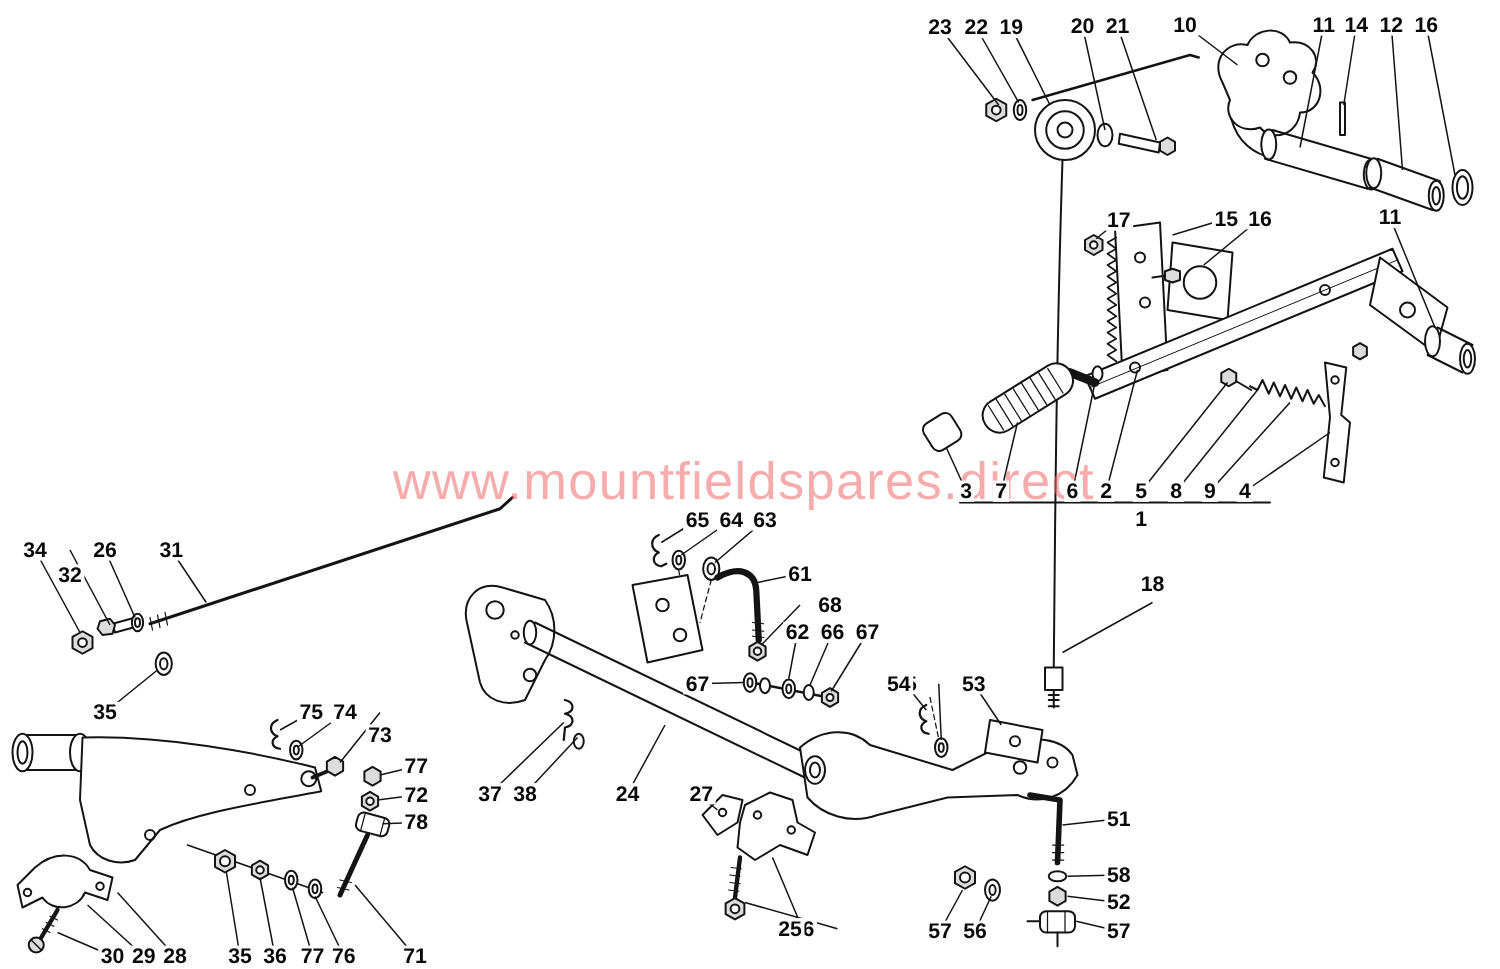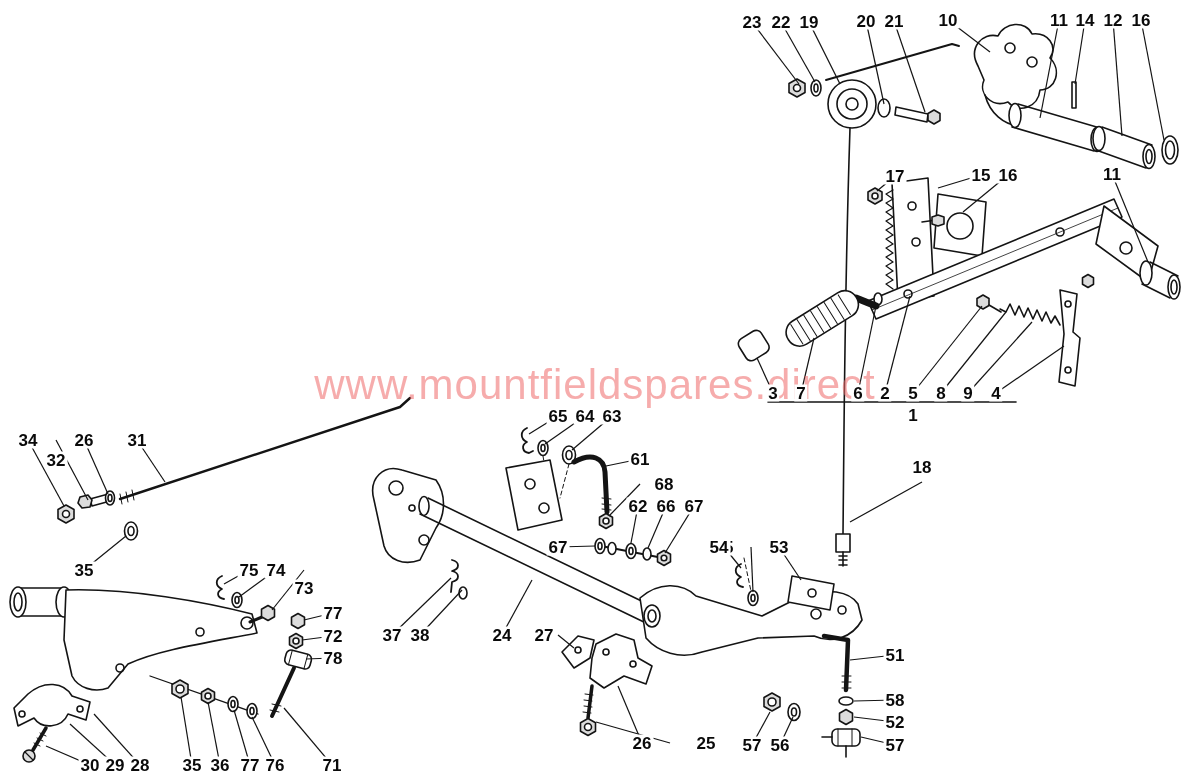--- a/index.html
+++ b/index.html
@@ -376,23 +376,23 @@
       <div class="callout" style="left: 115px; top: 765px;">29</div>
       <div class="callout" style="left: 140px; top: 765px;">28</div>
       <div class="callout" style="left: 192px; top: 765px;">35</div>
       <div class="callout" style="left: 220px; top: 765px;">36</div>
       <div class="callout" style="left: 250px; top: 765px;">77</div>
       <div class="callout" style="left: 275px; top: 765px;">76</div>
       <div class="callout" style="left: 332px; top: 765px;">71</div>
       <div class="callout" style="left: 392px; top: 635px;">37</div>
       <div class="callout" style="left: 420px; top: 635px;">38</div>
       <div class="callout" style="left: 502px; top: 635px;">24</div>
-      <div class="callout" style="left: 544px; top: 635px;">27</div>
+      <div class="callout" style="left: 561px; top: 635px;">27</div>
       <div class="callout" style="left: 642px; top: 743px;">26</div>
-      <div class="callout" style="left: 706px; top: 743px;">25</div>
+      <div class="callout" style="left: 632px; top: 743px;">25</div>
       <div class="callout" style="left: 895px; top: 655px;">51</div>
       <div class="callout" style="left: 895px; top: 700px;">58</div>
       <div class="callout" style="left: 895px; top: 722px;">52</div>
       <div class="callout" style="left: 895px; top: 745px;">57</div>
       <div class="callout" style="left: 752px; top: 745px;">57</div>
       <div class="callout" style="left: 780px; top: 745px;">56</div>
     </div>
 
 </div>
 

